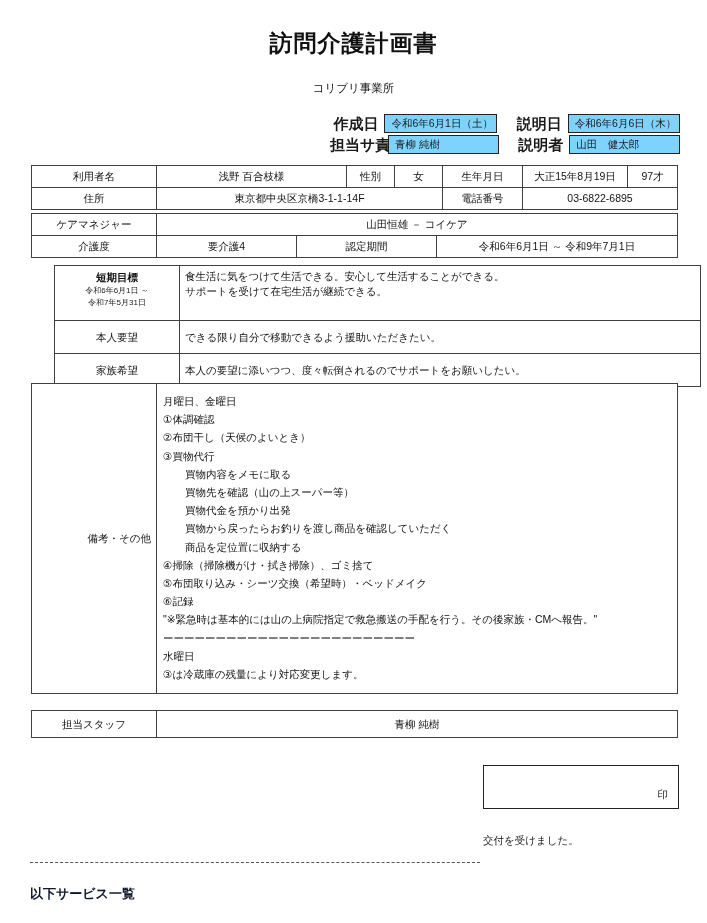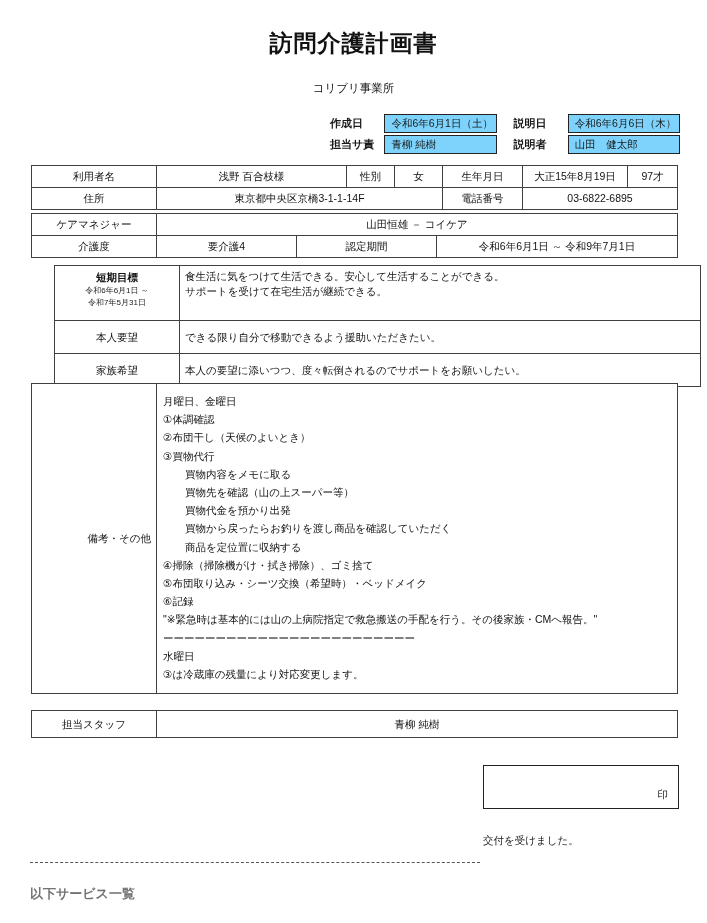--- a/index.html
+++ b/index.html
@@ -51,23 +51,23 @@
     font-size: 10.5px;
   }
   .meta-row {
     display: flex;
     align-items: stretch;
     height: 19px;
     margin-bottom: 2px;
   }
   .meta-label {
     width: 52px;
-    text-align: left;
+    text-align: right;
     font-weight: bold;
-    font-size: 11px;
+    font-size: 15px;
     line-height: 19px;
     padding-right: 6px;
     white-space: nowrap;
   }
   .meta-value {
     border: 1px solid #222;
     width: 120px;
     line-height: 17px;
     font-size: 10.5px;
     padding-left: 6px;
@@ -205,21 +205,21 @@
     top: 862px;
     width: 450px;
     border-top: 1px dashed #555;
   }
   .footer-text {
     position: absolute;
     left: 30px;
     top: 885px;
     font-size: 13px;
     font-weight: bold;
-    color: #737373;
+    color: #0f172a;
   }
 </style>
 </head>
 <body>
 
 <div class="page">
 
   <h1 class="doc-title">訪問介護計画書</h1>
   <p class="doc-subtitle">コリブリ事業所</p>
 

